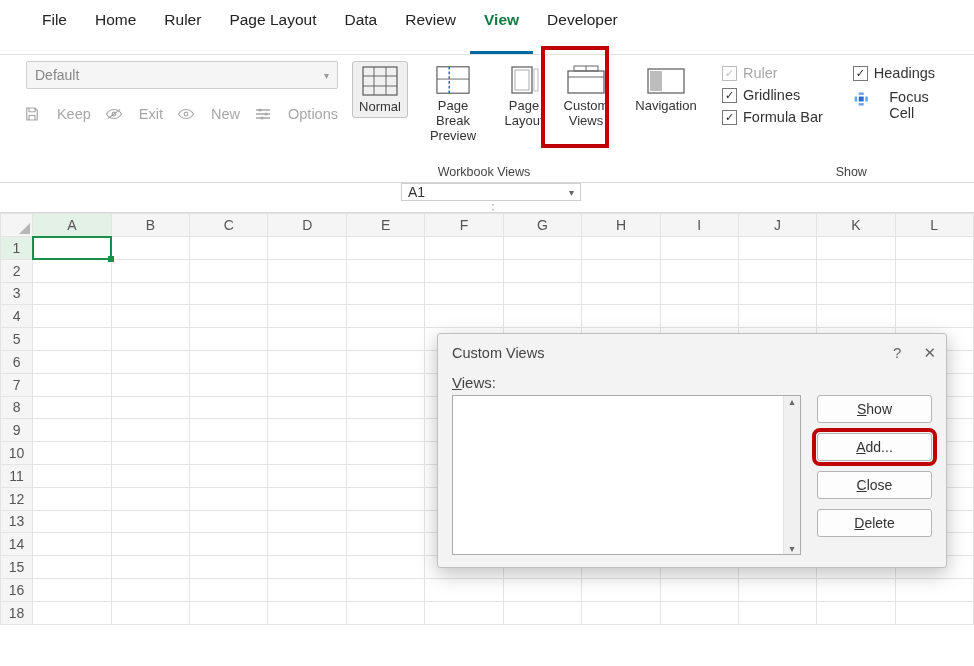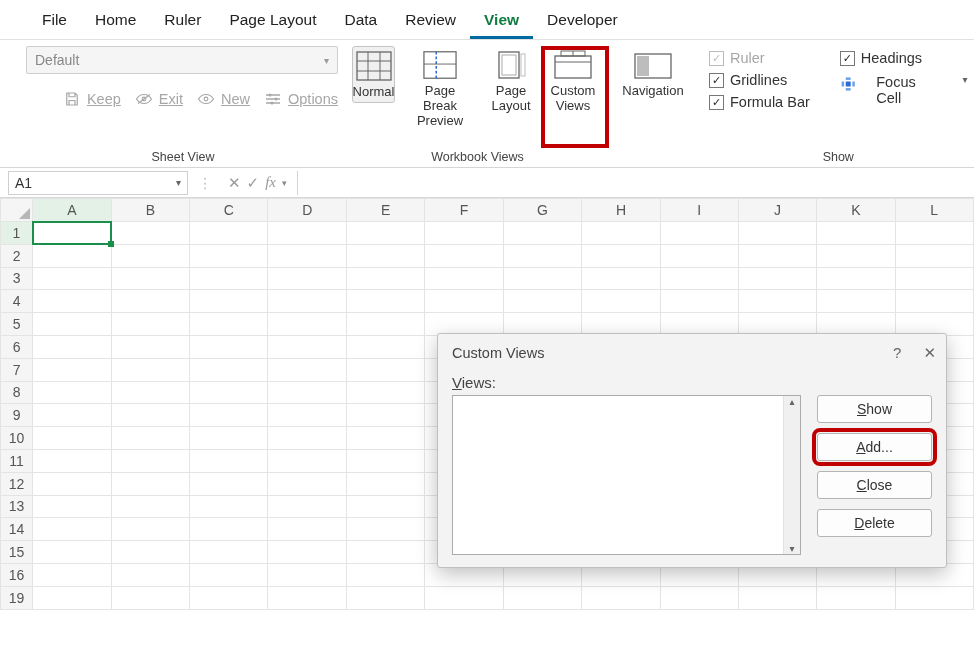--- a/index.html
+++ b/index.html
@@ -1,38 +1,38 @@
 <!DOCTYPE html>
 <html><head>
 <meta charset="utf-8">
 <style>
   * { box-sizing: border-box; margin: 0; padding: 0; font-family: "Segoe UI", Arial, sans-serif; }
   body { background: #fff; width: 974px; height: 666px; overflow: hidden; color: #333; }
-  .tabs { display: flex; gap: 0; padding: 9px 28px 0 28px; font-size: 15.5px; height: 40px; border-bottom: 1px solid #e1e1e1; }
+  .tabs { display: flex; gap: 0; padding: 9px 28px 0 28px; font-size: 15.5px; height: 55px; border-bottom: 1px solid #e1e1e1; }
   .tab { padding: 2px 14px 8px 14px; color: #222; cursor: default; }
   .tab.active { color: #0f7b41; border-bottom: 3px solid #0369a1; font-weight:600; }
   .ribbon { display: flex; height: 128px; border-bottom: 1px solid #d6d6d6; background:#fff; padding: 0 10px 0 18px; }
   .group { display:flex; flex-direction:column; padding: 6px 10px 1px 10px; height:100%; }
   .group-body { flex:1; display:flex; align-items:flex-start; gap:6px; }
   .group-label { text-align:center; font-size:12.5px; color:#444; padding: 2px 0 2px 0; }
   .vsep { width:1px; background:#e1e1e1; margin: 8px 0; }
   .sv-default { width:312px; height:28px; border:1px solid #cfcfcf; background:#f5f5f5; color:#888; font-size:14px; padding:3px 8px; display:flex; align-items:center; justify-content:space-between; border-radius:2px; }
   .sv-row { display:flex; gap:14px; margin-top:10px; color:#a7a7a7; font-size:14.5px; }
-  .sv-btn { display:flex; align-items:center; gap:6px;text-decoration:underline; }
+  .sv-btn { display:flex; align-items:center; gap:16px; }
   .icon-box { width:18px; height:18px; display:inline-flex; align-items:center; justify-content:center; }
   .big-btn { display:flex; flex-direction:column; align-items:center; justify-content:flex-start; padding:4px 6px 2px 6px; font-size:13px; color:#333; text-align:center; gap:4px; width:68px; border-radius:3px;}
   .big-btn.sel { background:#f0f0f0; border:1px solid #c4c4c4; }
   .big-btn .lbl { line-height:1.15; }
   .checks { display:flex; flex-direction:column; gap:6px; font-size:14.5px; color:#333; padding-top:4px; width:120px; }
   .checks2 { display:flex; flex-direction:column; gap:6px; font-size:14.5px; color:#333; padding-top:4px; }
   .chk { display:flex; align-items:center; gap:6px; }
   .cbox { width:15px; height:15px; border:1px solid #777; display:inline-flex; align-items:center; justify-content:center; font-size:11px; color:#222; }
   .cbox.dis { border-color:#bbb; color:#bbb; }
   .focus { display:flex; gap:20px; }
-  .fx-bar { display:flex; align-items:center; height:30px; border-bottom:1px solid #d6d6d6; font-size:14px; padding-left:8px; background:#fff;}
+  .fx-bar { display:flex; align-items:center; height:30px; border-bottom:1px solid #d6d6d6; font-size:14px; padding-left:8px; background:#fff;flex-direction:column;}
   .name-box { width:180px; height:24px; border:1px solid #cfcfcf; display:flex; align-items:center; justify-content:space-between; padding:0 6px; font-size:14px; }
   .fx-icons { display:flex; align-items:center; gap:6px; color:#999; margin:0 10px; }
   .fx-label { font-style:italic; font-family:"Segoe UI",serif; font-size:15px; }
   .fx-input { flex:1; height:24px; border-left:1px solid #d6d6d6; padding-left:6px; }
   .grid-area { position:relative; overflow:hidden; }
   table.grid { border-collapse:collapse; table-layout:fixed; }
   table.grid td, table.grid th { border:1px solid #e4e4e4; height:22.8px; font-size:14px; font-weight:400; color:#555; }
   table.grid th.colh { background:#f5f5f5; text-align:center; width:82px; height:23px; font-weight:400;}
   table.grid th.rowh { background:#f5f5f5; text-align:center; width:33px; font-weight:400;}
   table.grid th.corner { width:33px; background:#f5f5f5; position:relative;}
@@ -115,26 +115,25 @@
                 <line x1="2" y1="11" x2="16" y2="11" stroke="#a7a7a7" stroke-width="1.5"></line>
                 <circle cx="6" cy="3" r="1.5" fill="#a7a7a7"></circle>
                 <circle cx="12" cy="7" r="1.5" fill="#a7a7a7"></circle>
                 <circle cx="8" cy="11" r="1.5" fill="#a7a7a7"></circle>
               </svg>
           </span>
           <span>Options</span>
         </span>
       </div>
     </div>
-    <div class="group-label">Sheet View</div>
   </div>
   <div class="vsep"></div>
   <div class="group" style="padding-left:4px;padding-right:4px;">
     <div class="group-body">
-      <div class="big-btn sel" style="width:43px">
+      <div class="big-btn sel" style="width:56px">
         <svg width="36" height="30" viewBox="0 0 36 30">
             <rect x="1" y="1" width="34" height="28" fill="none" stroke="#666" stroke-width="1.3"></rect>
             <line x1="12" y1="1" x2="12" y2="29" stroke="#666"></line>
             <line x1="24" y1="1" x2="24" y2="29" stroke="#666"></line>
             <line x1="1" y1="10" x2="35" y2="10" stroke="#666"></line>
             <line x1="1" y1="20" x2="35" y2="20" stroke="#666"></line>
           </svg>
         <span class="lbl">Normal</span>
       </div>
       <div class="big-btn" style="width:78px">
@@ -486,21 +485,21 @@
           <td class=""></td>
           <td class=""></td>
           <td class=""></td>
           <td class=""></td>
           <td class=""></td>
           <td class=""></td>
           <td class=""></td>
           <td class=""></td>
         </tr>
         <tr>
-          <th class="rowh">19</th>
+          <th class="rowh">18</th>
           <td class=""></td>
           <td class=""></td>
           <td class=""></td>
           <td class=""></td>
           <td class=""></td>
           <td class=""></td>
           <td class=""></td>
           <td class=""></td>
           <td class=""></td>
           <td class=""></td>

